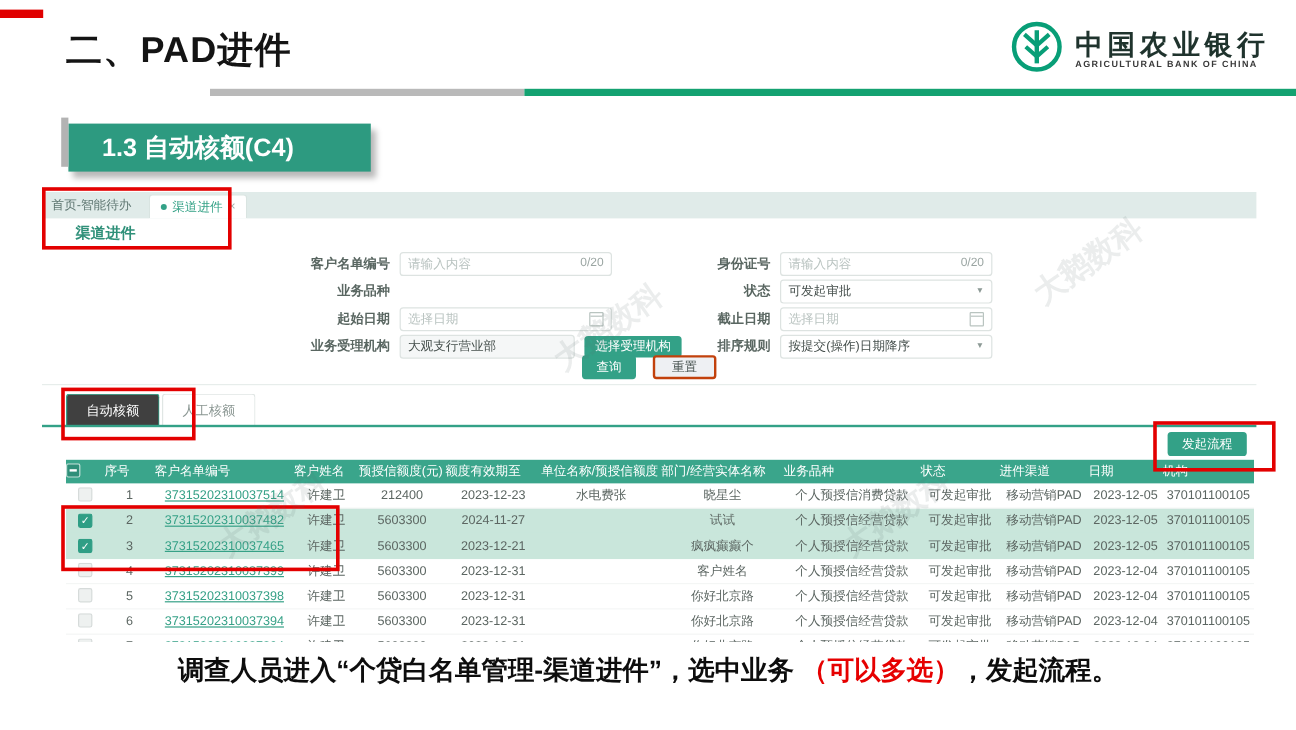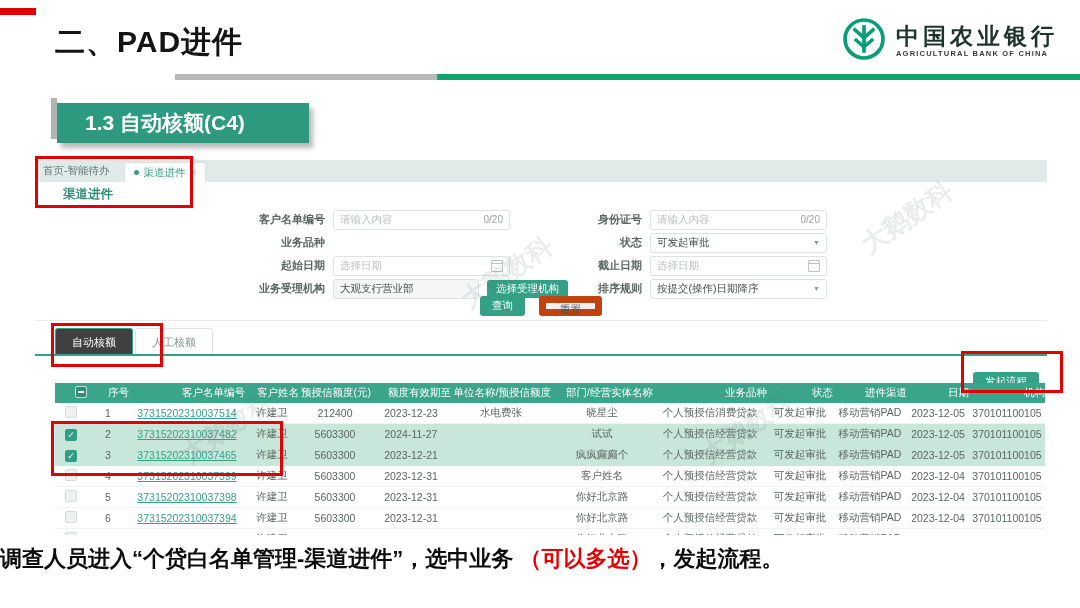--- a/index.html
+++ b/index.html
@@ -40,54 +40,54 @@
   .cnt{color:#9aa5a2;font-size:10px}
   .caret{color:#8d9a96;font-size:7px}
   .cal-icon{width:10px;height:10px;border:1px solid #b9c4c0;border-radius:1px;position:relative;display:inline-block}
   .cal-icon::before{content:"";position:absolute;left:0;right:0;top:2px;height:1px;background:#b9c4c0}
   .orgrow{flex:0 0 auto;border:none;padding:0;display:flex;gap:8px}
   .org-input{width:132px;height:18px;border:1px solid #dde3e1;background:#f5f7f7;border-radius:3px;display:flex;
              align-items:center;padding:0 6px;font-size:10.5px;color:#454f4c}
   .btn-green{background:#33a187;color:#fff;border:none;border-radius:3px;font-size:10.5px;height:20px;
              padding:0 12px;font-family:inherit;cursor:pointer}
   .btn-green.sm{height:18px;padding:0 9px}
-  .btn-plain{background:#eef0f3;color:#4a5553;border:7px solid #c2410c;border-radius:3px;font-size:10.5px;
+  .btn-plain{background:#eef0f3;color:#4a5553;border:2px solid #c2410c;border-radius:3px;font-size:10.5px;
              height:20px;padding:0 14px;font-family:inherit;cursor:pointer}
   .actions{position:absolute;top:136px;left:0;right:0;display:flex;justify-content:center;gap:14px}
   .divider{position:absolute;top:160px;left:0;right:0;height:1px;background:#e7edeb}
   .tabs{position:absolute;top:168px;left:20px;display:flex;gap:2px}
   .tab{height:26px;padding:0 16px;display:flex;align-items:center;font-size:11px;border:1px solid #e0e6e4;
        background:#fff;color:#8a9692;border-radius:3px 3px 0 0;border-bottom:none;cursor:pointer}
   .tab.active{background:#404040;color:#fff;border-color:#33a187}
   .tabrule{position:absolute;top:194px;left:0;right:0;height:2px;background:#33a187}
-  .launch{position:absolute;top:212px;right:8px;height:20px}
+  .launch{position:absolute;top:200px;right:8px;height:20px}
 
   .table{position:absolute;top:223px;left:20px;width:990px;height:152px;overflow:hidden;font-size:10.5px}
   .thead{display:flex;background:#3aa58b;height:20px;align-items:center}
-  .th{text-align:right;color:#fff;flex:none;white-space:nowrap;overflow:hidden}
+  .th{text-align:left;color:#fff;flex:none;white-space:nowrap;overflow:hidden}
   .tr{display:flex;height:21px;align-items:center;background:#fff;border-bottom:1px solid #f2f4f3;color:#5c6662;box-sizing:border-box}
   .tr.sel{background:#c9e6db;border-bottom-color:#c9e6db}
   .td{text-align:center;flex:none;white-space:nowrap;overflow:hidden}
   .td.link{color:#36a187;text-decoration:underline;cursor:pointer}
   .cb{width:12px;height:12px;border-radius:2px;display:inline-flex;align-items:center;justify-content:center;
       background:#eef1f0;border:1px solid #d6dbda;box-sizing:border-box;font-size:9px;color:#fff;cursor:pointer}
   .cb.on{background:#2f9e85;border-color:#2f9e85}
   .cb.ind{background:#2f8f79;border-color:#bfe0d7;position:relative}
   .cb.ind::after{content:"";position:absolute;left:2px;right:2px;top:4px;height:2px;background:#fff}
 
   .rb{position:absolute;border:3px solid #e30000;pointer-events:none}
   #rb-bc{left:0;top:-4px;width:152px;height:46px}
   #rb-tab{left:16px;top:163px;width:106px;height:38px}
   #rb-rows{left:16px;top:261px;width:226px;height:49px}
   #rb-launch{left:926px;top:191px;width:96px;height:36px}
 
   .wm{position:absolute;color:rgba(90,110,105,.12);font-size:26px;transform:rotate(-35deg);
       pointer-events:none;white-space:nowrap;font-weight:700}
 
-  .caption{position:absolute;left:0;right:0;top:544px;font-size:22px;font-weight:800;color:#0d0d0d}
+  .caption{position:absolute;left:0;right:0;top:544px;text-align:center;font-size:22px;font-weight:800;color:#0d0d0d}
   .caption .red{color:#e60000}
 </style>
 </head>
 <body>
 
 <div class="slide">
   <div class="corner"></div>
   <div class="title">二、PAD进件</div>
   <div class="ul-gray"></div>
   <div class="ul-green"></div>

